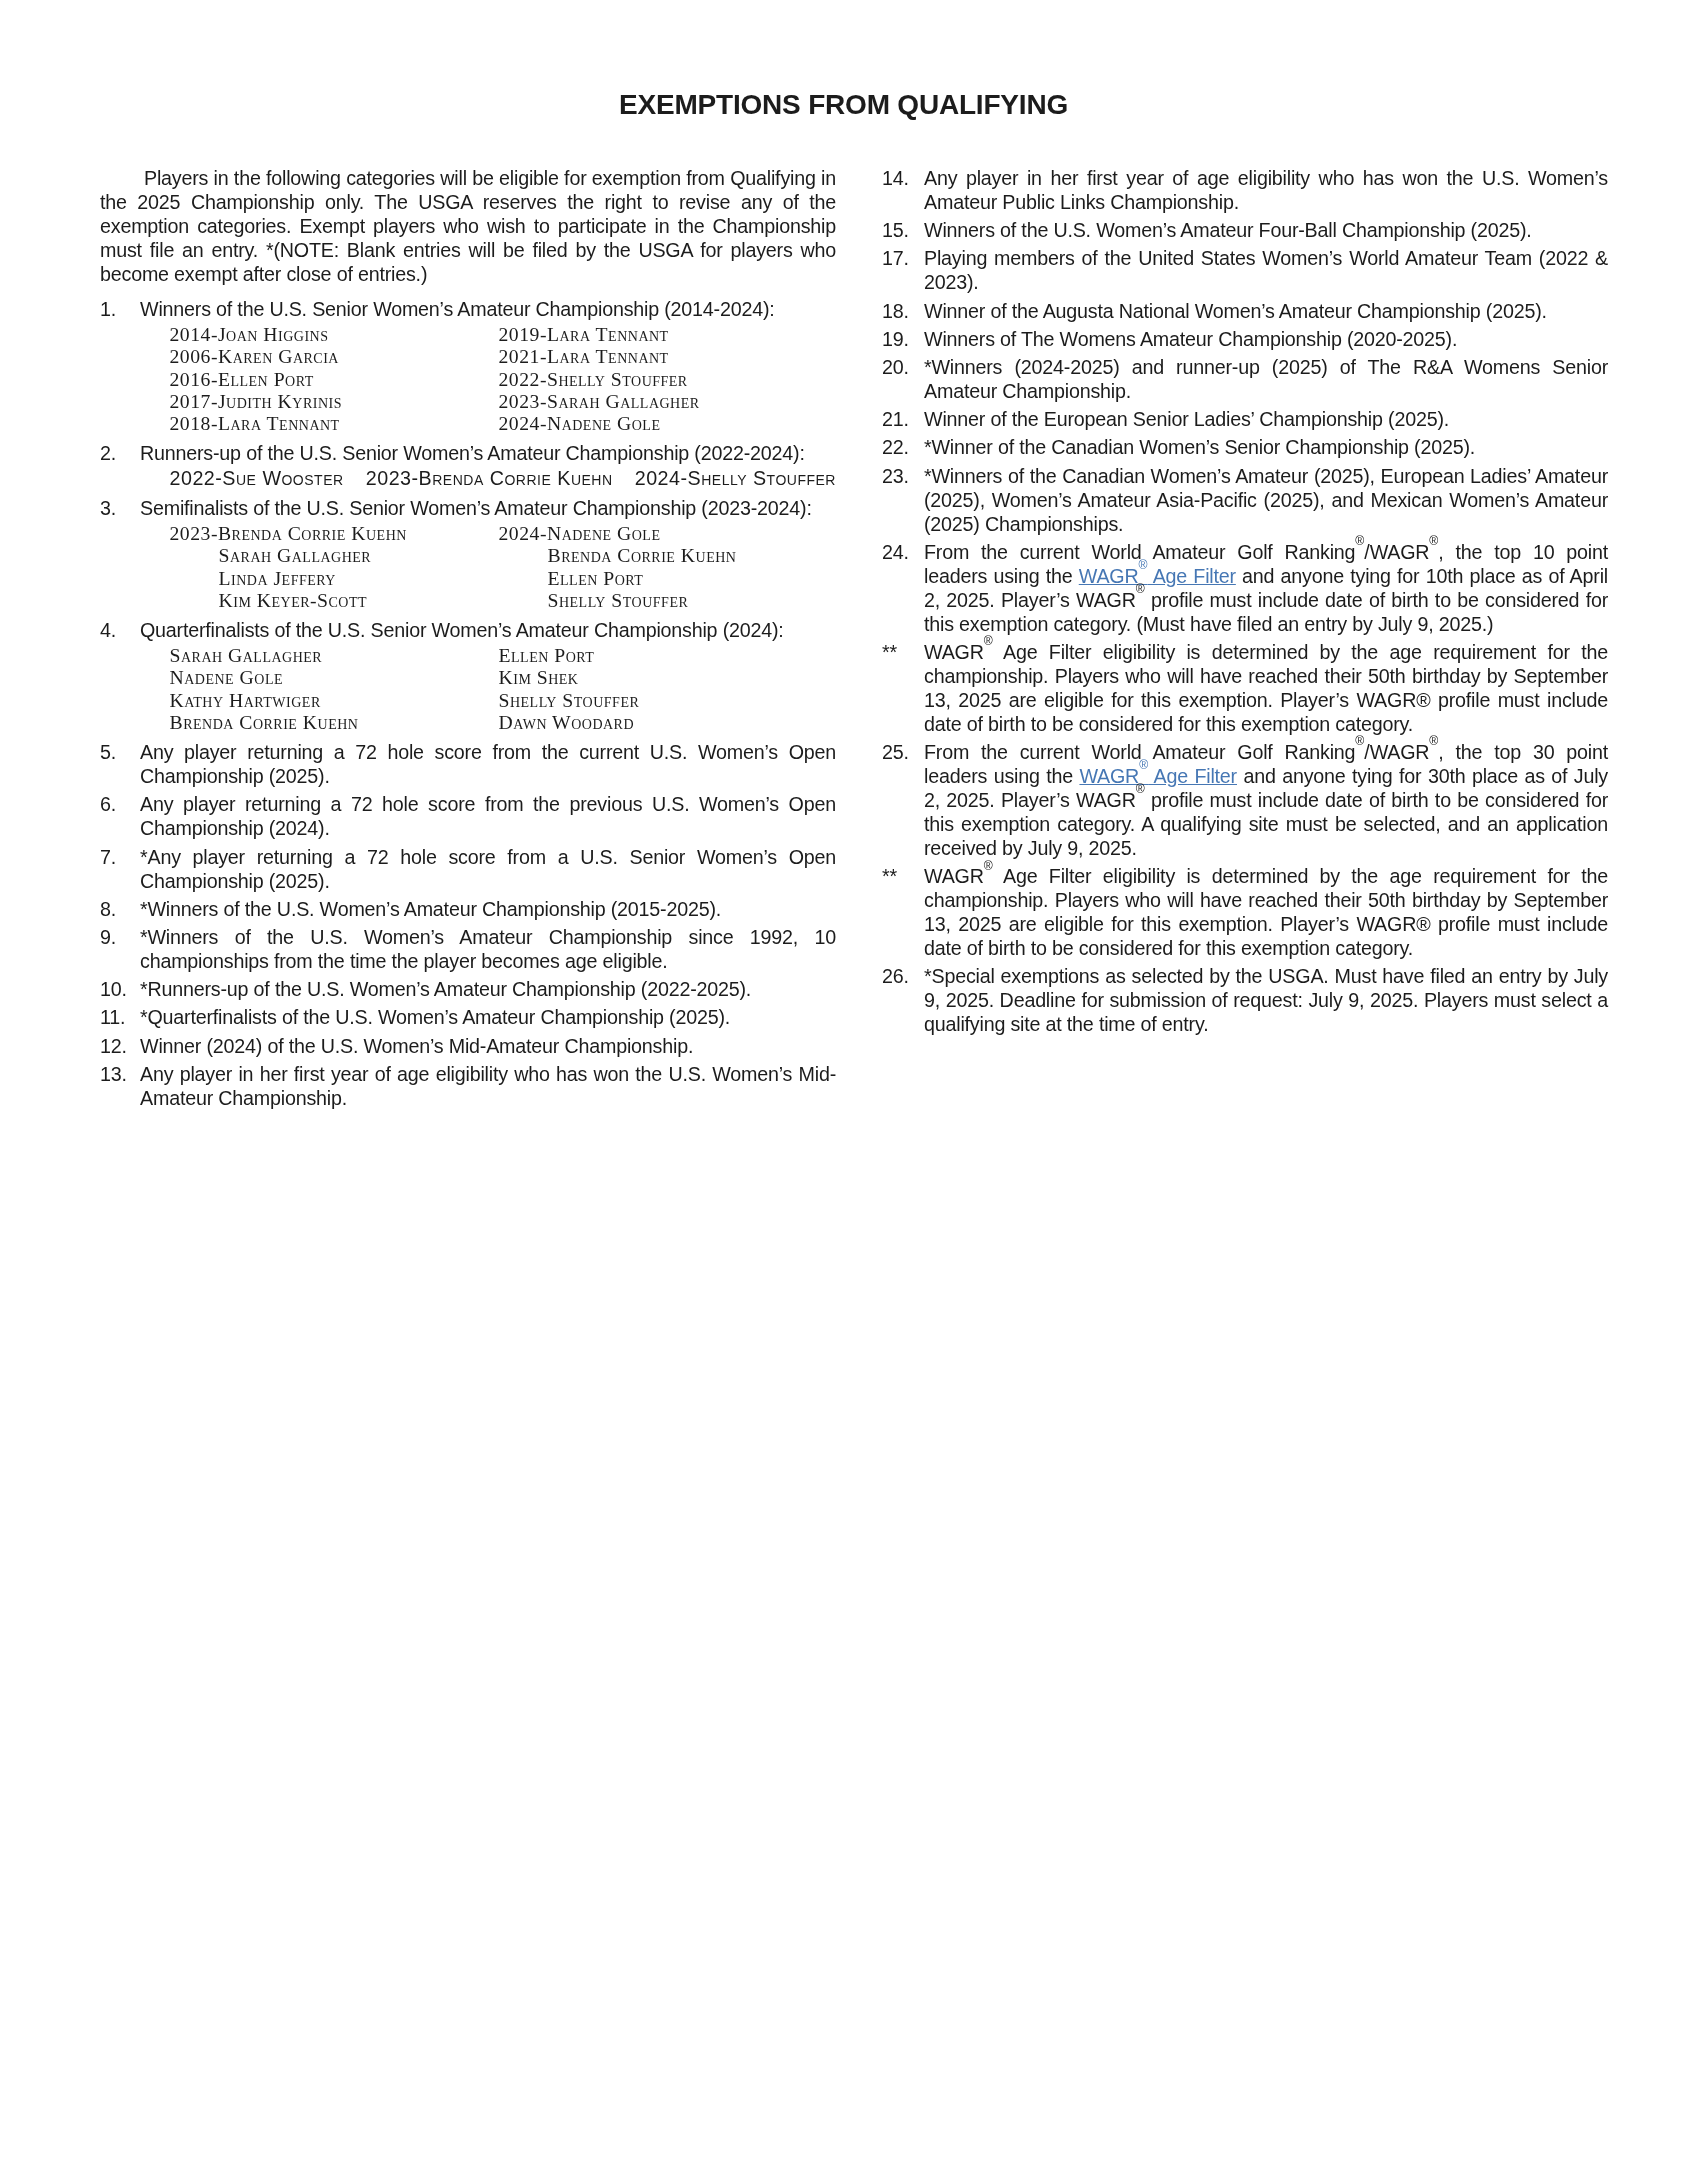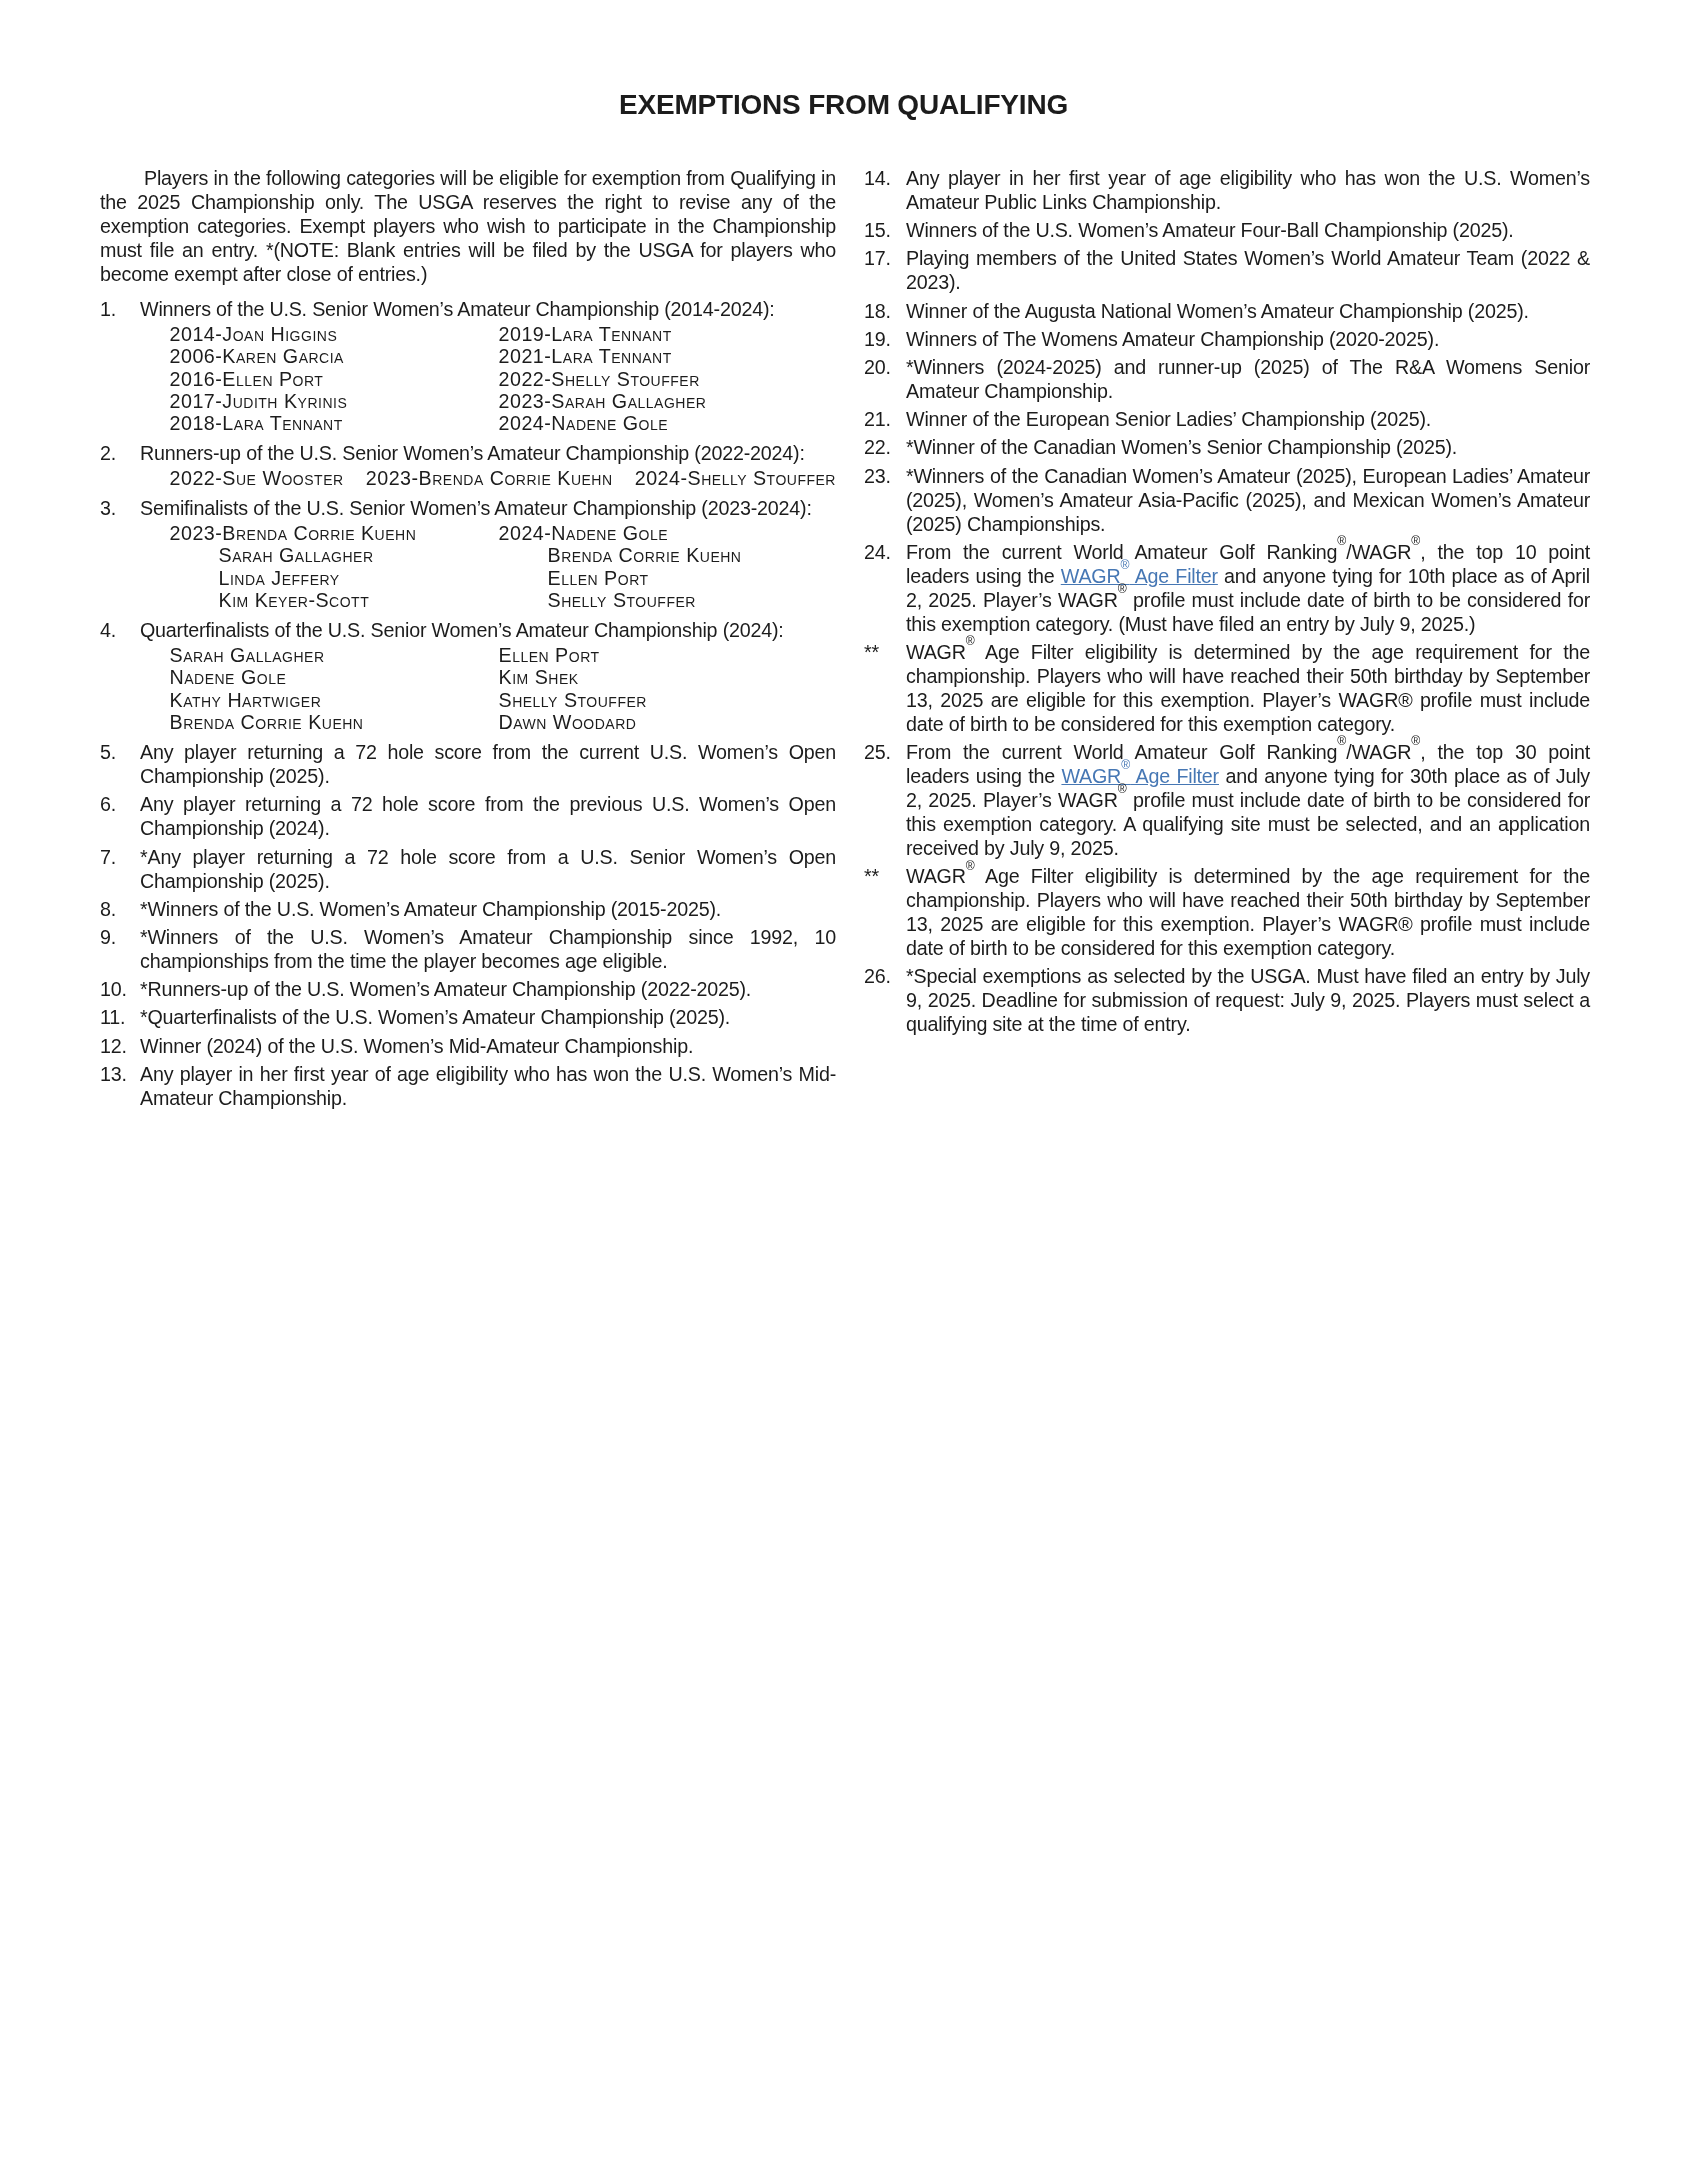--- a/index.html
+++ b/index.html
@@ -23,40 +23,41 @@
     font-size:28px;
     font-weight:bold;
     letter-spacing:-0.2px;
     line-height:34px;
   }
   .columns {
     position:absolute;
     left:100px;
     top:166px;
     display:flex;
-    gap:28px;
+    gap:46px;
     justify-content:space-between;
   }
   .col-left  { width:736px; }
   .col-right { width:726px; }
   .intro {
     margin:0 0 11px 0;
     text-indent:44px;
     text-align:justify;
   }
   .item { display:flex; align-items:flex-start; margin-bottom:4.2px; }
   .num  { flex:0 0 40px; }
   .col-right .num { flex:0 0 42px; }
   .body { flex:1 1 auto; text-align:justify; min-width:0; }
   .winners-grid {
     display:grid;
     grid-template-columns:329px auto;
     margin:1.7px 0 2.5px 29.5px;
     line-height:22.4px;
     text-align:left;
+    font-family:Liberation Serif, serif;
   }
   .winners-row {
     display:flex;
     justify-content:space-between;
     margin:1.7px 0 2.5px 29.5px;
     line-height:22.4px;
   }
   .winners-row .winner { white-space:nowrap; }
   .winner {
     font-variant:small-caps;

